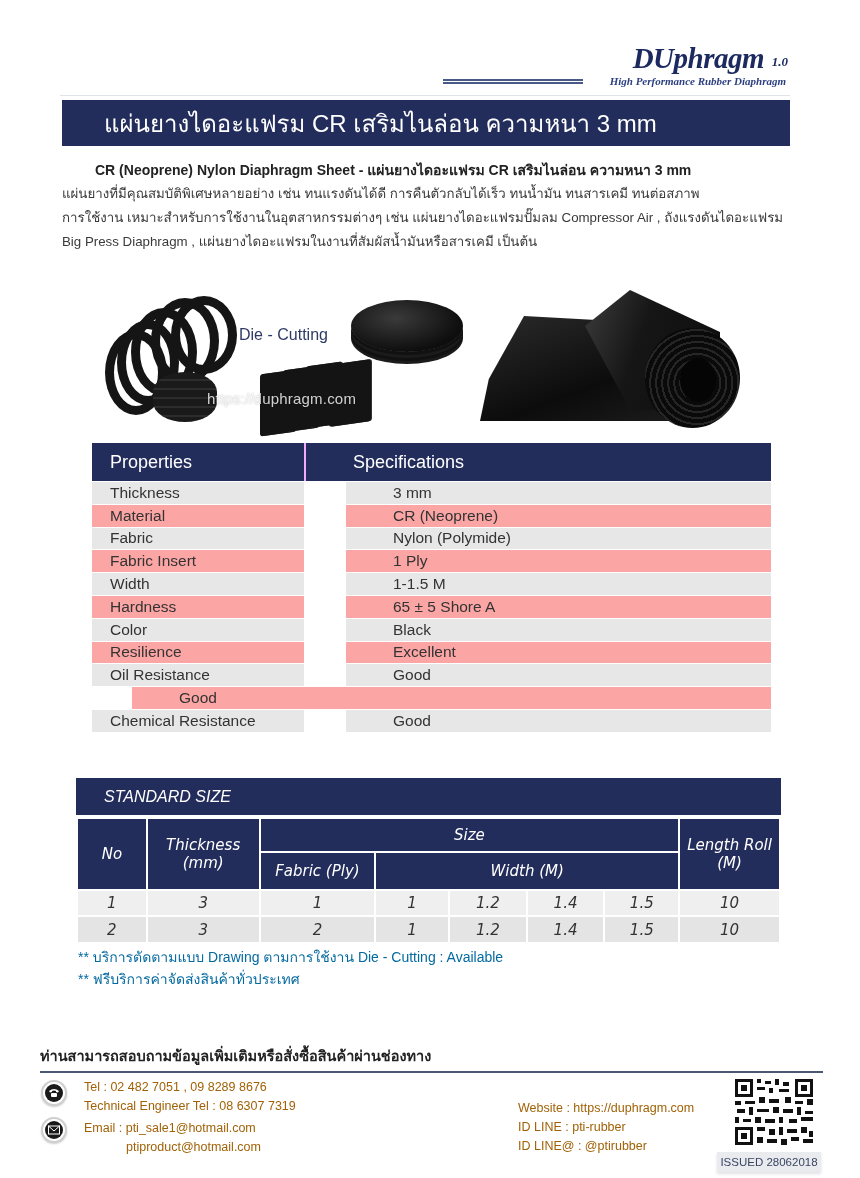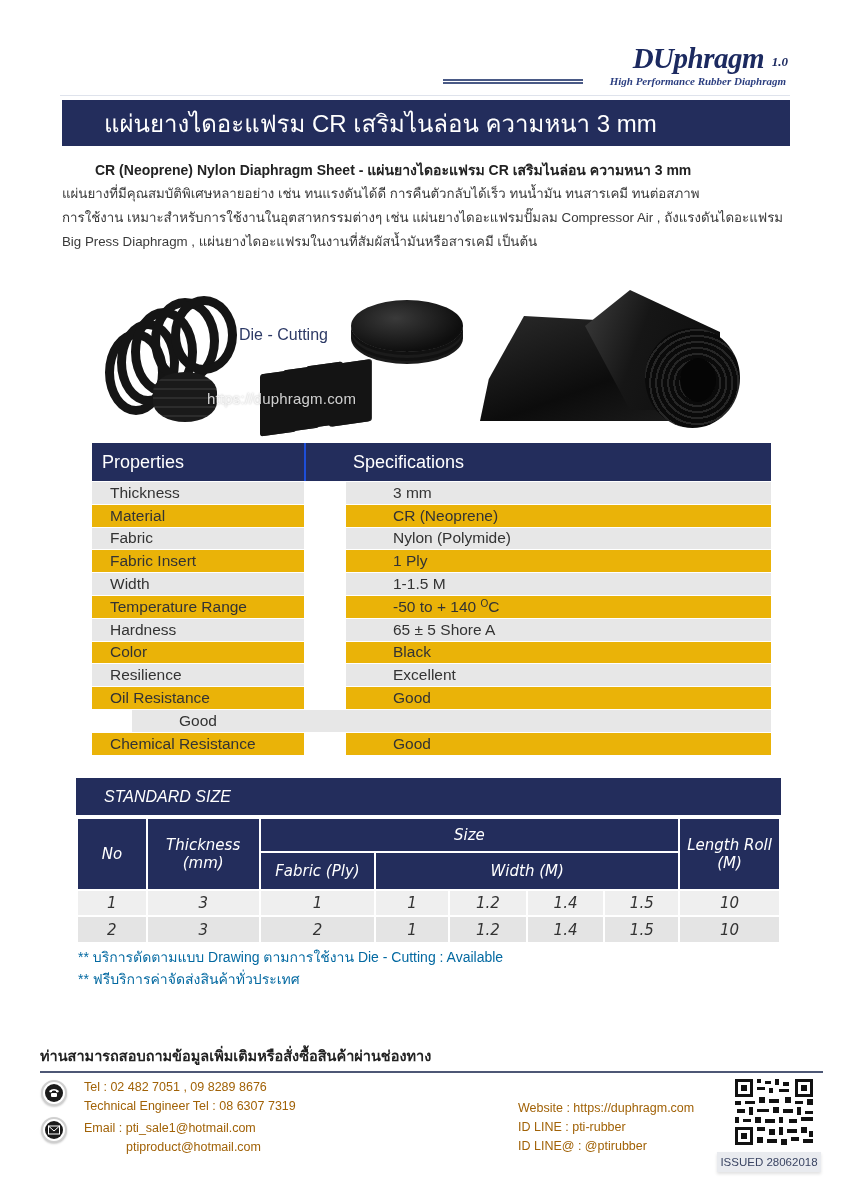--- a/index.html
+++ b/index.html
@@ -35,24 +35,24 @@
   .roll { position: absolute; left: 385px; top: 0; width: 305px; height: 140px; }
   .roll-sheet { position: absolute; left: 0; top: 26px; width: 220px; height: 105px; background: linear-gradient(160deg, #2b2b2b, #0c0c0c 60%, #1d1d1d); clip-path: polygon(20% 0, 55% 4%, 100% 60%, 100% 100%, 0 100%, 4% 60%); }
   .roll-top { position: absolute; left: 90px; top: 0; width: 150px; height: 120px; background: linear-gradient(110deg, #444 0%, #161616 45%, #0c0c0c 100%); clip-path: polygon(10% 30%, 40% 0, 100% 35%, 100% 100%, 40% 100%); }
   .roll-end { position: absolute; left: 165px; top: 38px; width: 95px; height: 100px; border-radius: 50%; background: repeating-radial-gradient(circle at 55% 55%, #0a0a0a 0 4px, #262626 4px 6px); }
   .roll-core { position: absolute; left: 200px; top: 68px; width: 36px; height: 44px; border-radius: 50%; background: #050505; }
 
   
   .props { position: absolute; left: 92px; top: 443px; width: 679px; font-family: "Liberation Sans", "DejaVu Sans", sans-serif; }
   .props-head { display: flex; height: 38px; background: #232d5c; }
   .props-head div { color: #fff; font-size: 18px; display: flex; align-items: center; }
-  .props-head .c1 { width: 214px; padding-left: 10px; border-right: 2px solid #1d4ed8; }
+  .props-head .c1 { width: 214px; padding-left: 18px; border-right: 2px solid #f0abfc; }
   .props-head .c2 { flex: 1; padding-left: 47px; }
   .props-row { display: flex; height: 22.8px; border-top: 1px solid #ffffff; }
-  .props-row div { font-size: 15.5px; color: #333; display: flex; align-items: center; background: #eab308; }
+  .props-row div { font-size: 15.5px; color: #333; display: flex; align-items: center; background: #fca5a5; }
   .props-row:nth-child(odd) div { background: #e7e7e7; }
   .props-row .c1 { width: 214px; padding-left: 18px; border-right: 2px solid #ffffff; }
   .props-row .c2 { flex: 1; padding-left: 47px; margin-left: 40px; }
   .sup { font-size: 10px; vertical-align: top; position: relative; top: -3px; }
 
   
   .std { position: absolute; left: 76px; top: 778px; width: 705px; font-family: "DejaVu Sans", sans-serif; font-style: italic; }
   .std-title { height: 37px; background: #232d5c; color: #ffffff; font-size: 16px; display: flex; align-items: center; padding-left: 28px; font-family: "Liberation Sans", sans-serif; }
   .std-table { width: 100%; border-collapse: collapse; margin-top: 2px; }
   .std-table th { background: #232d5c; color: #ffffff; font-weight: normal; font-size: 15px; border: 2px solid #ffffff; text-align: center; padding: 0; }
@@ -141,24 +141,20 @@
         <div class="c1">Fabric</div>
         <div class="c2">Nylon (Polymide)</div>
       </div>
     <div class="props-row">
         <div class="c1">Fabric Insert</div>
         <div class="c2">1 Ply</div>
       </div>
     <div class="props-row">
         <div class="c1">Width</div>
         <div class="c2">1-1.5 M</div>
-      </div>
-    <div class="props-row">
-        <div class="c1">Temperature Range</div>
-        <div class="c2"><span>-50 to + 140</span>&nbsp;<span class="sup">O</span><span>C</span></div>
       </div>
     <div class="props-row">
         <div class="c1">Hardness</div>
         <div class="c2">65 ± 5 Shore A</div>
       </div>
     <div class="props-row">
         <div class="c1">Color</div>
         <div class="c2">Black</div>
       </div>
     <div class="props-row">

